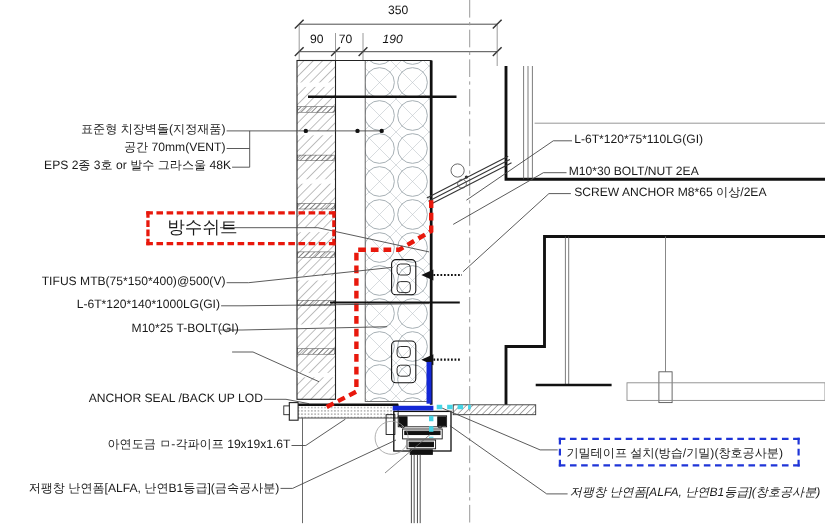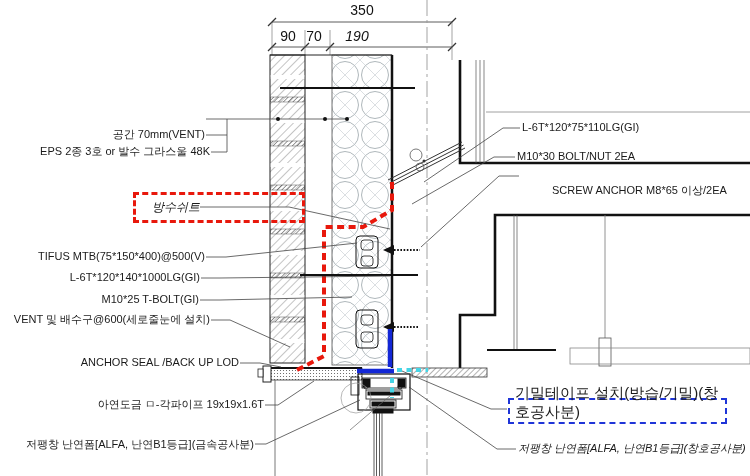--- a/index.html
+++ b/index.html
@@ -1,27 +1,27 @@
 <!DOCTYPE html>
 <html><head>
 <meta charset="utf-8">
 <style>
   html,body{margin:0;padding:0;background:#fff;}
   #stage{position:relative;width:750px;height:476px;background:#fff;overflow:hidden;
          font-family:"Liberation Sans",sans-serif;}
   #linework{position:absolute;left:0;top:0;}
   .lbl{position:absolute;font-size:11px;line-height:13px;color:#1a1a1a;white-space:nowrap;}
-  .dim{font-size:14px;color:#111;}
+  .dim{font-size:11px;color:#111;}
   .ctr{text-align:center;}
   .tag-red{position:absolute;left:133px;top:192px;width:150px;height:25px;
            border:3px dashed #e8180c;display:flex;align-items:center;
-           padding-left:16px;font-size:12px;color:#1a1a1a;background:transparent;font-style:italic;}
+           padding-left:16px;font-size:16px;color:#1a1a1a;background:transparent;}
   .tag-blue{position:absolute;left:508px;top:398px;width:210px;height:22px;
-            border:2.5px dashed #1f35d8;display:flex;align-items:flex-end;
-            padding-left:5px;font-size:15px;color:#1a1a1a;background:transparent;}
+            border:2.5px dashed #1f35d8;display:flex;align-items:center;
+            padding-left:5px;font-size:11px;color:#1a1a1a;background:transparent;}
 </style>
 </head>
 <body>
 
 <div id="stage">
 
   <svg id="linework" width="750" height="476" viewBox="0 0 750 476">
     <defs>
       <pattern id="brickHatch" width="6" height="6" patternUnits="userSpaceOnUse" patternTransform="rotate(45)">
         <line x1="0" y1="0" x2="0" y2="6" stroke="#8a8a8a" stroke-width="1"></line>
@@ -195,33 +195,33 @@
       <path d="M507,409 H491 L402,371"></path>
       <path d="M516,449 H497 L409,387"></path>
     </g>
   </svg>
 
   <span class="lbl dim ctr" style="left:340px;top:4px;width:44px;">350</span>
   <span class="lbl dim ctr" style="left:276px;top:30px;width:24px;">90</span>
   <span class="lbl dim ctr" style="left:304px;top:30px;width:20px;">70</span>
   <span class="lbl dim ctr" style="left:341px;top:30px;width:32px;font-style:italic;">190</span>
 
+  <span class="lbl" style="right:545px;top:112px;">표준형 치장벽돌(지정재품)</span>
   <span class="lbl" style="right:545px;top:128px;">공간 70mm(VENT)</span>
   <span class="lbl" style="right:540px;top:145px;">EPS 2종 3호 or 발수 그라스울 48K</span>
   <span class="lbl" style="right:545px;top:250px;">TIFUS MTB(75*150*400)@500(V)</span>
   <span class="lbl" style="right:550px;top:271px;">L-6T*120*140*1000LG(GI)</span>
-  <span class="lbl" style="right:551px;top:293px;">M10*25 T-BOLT(GI)</span>
-  <span class="lbl" style="right:540px;top:313px;">VENT 및 배수구@600(세로줄눈에 설치)</span>
+  <span class="lbl" style="right:533px;top:293px;">M10*25 T-BOLT(GI)</span>
   <span class="lbl" style="right:511px;top:356px;">ANCHOR SEAL /BACK UP LOD</span>
   <span class="lbl" style="right:486px;top:398px;">아연도금 ㅁ-각파이프 19x19x1.6T</span>
   <span class="lbl" style="right:496px;top:438px;">저팽창 난연폼[ALFA, 난연B1등급](금속공사분)</span>
 
   <span class="lbl" style="left:522px;top:121px;">L-6T*120*75*110LG(GI)</span>
   <span class="lbl" style="left:517px;top:150px;">M10*30 BOLT/NUT 2EA</span>
-  <span class="lbl" style="left:522px;top:184px;margin-left:30px;">SCREW ANCHOR M8*65 이상/2EA</span>
+  <span class="lbl" style="left:522px;top:169px;">SCREW ANCHOR M8*65 이상/2EA</span>
   <span class="lbl" style="left:518px;top:442px;font-style:italic;">저팽창 난연폼[ALFA, 난연B1등급](창호공사분)</span>
 
   <div class="tag-red">
     <span>방수쉬트</span>
   </div>
   <div class="tag-blue">
     <span>기밀테이프 설치(방습/기밀)(창호공사분)</span>
   </div>
 
 </div>

